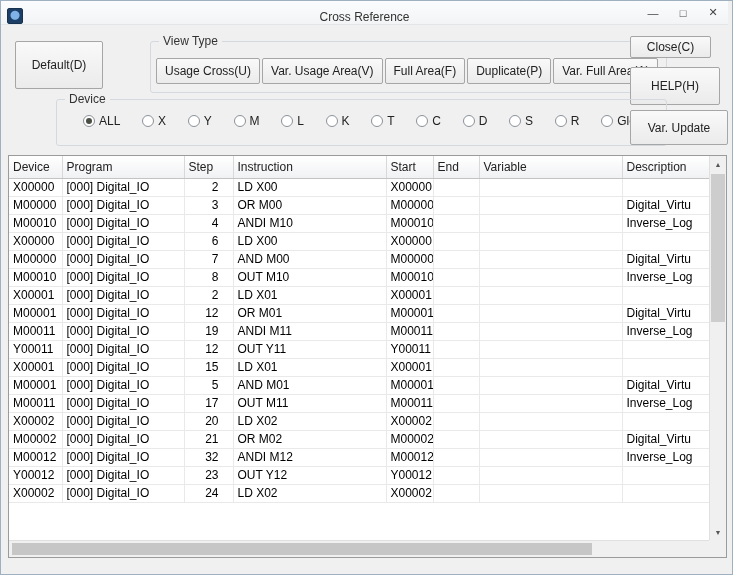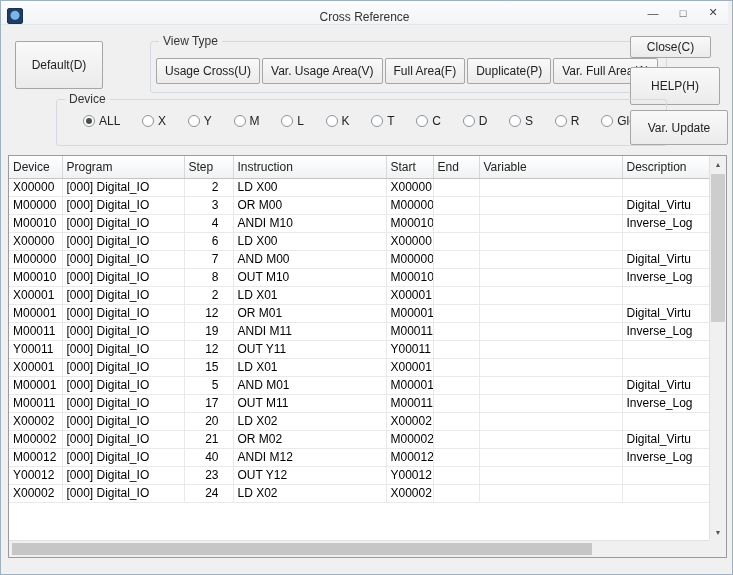--- a/index.html
+++ b/index.html
@@ -363,21 +363,21 @@
             <td class="num">21</td>
             <td>OR M02</td>
             <td>M00002</td>
             <td></td>
             <td></td>
             <td>Digital_Virtu</td>
           </tr>
           <tr>
             <td>M00012</td>
             <td>[000] Digital_IO</td>
-            <td class="num">40</td>
+            <td class="num">32</td>
             <td>ANDI M12</td>
             <td>M00012</td>
             <td></td>
             <td></td>
             <td>Inverse_Log</td>
           </tr>
           <tr>
             <td>Y00012</td>
             <td>[000] Digital_IO</td>
             <td class="num">23</td>

